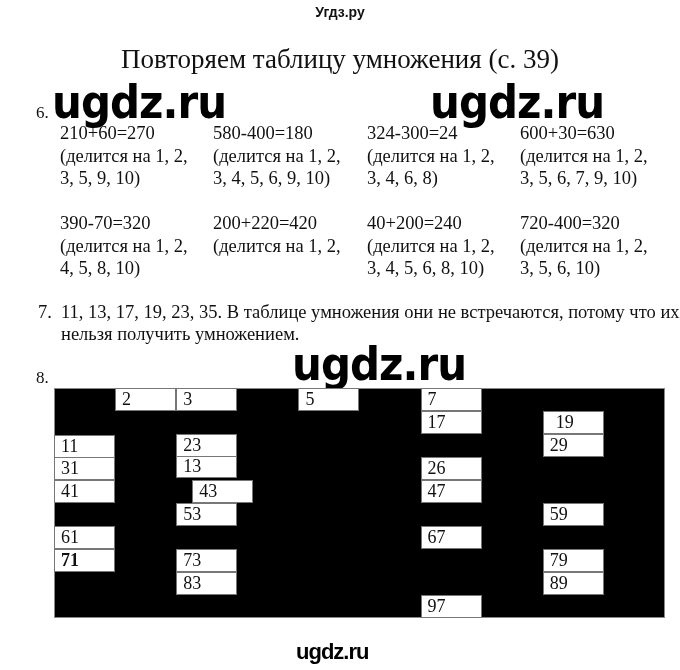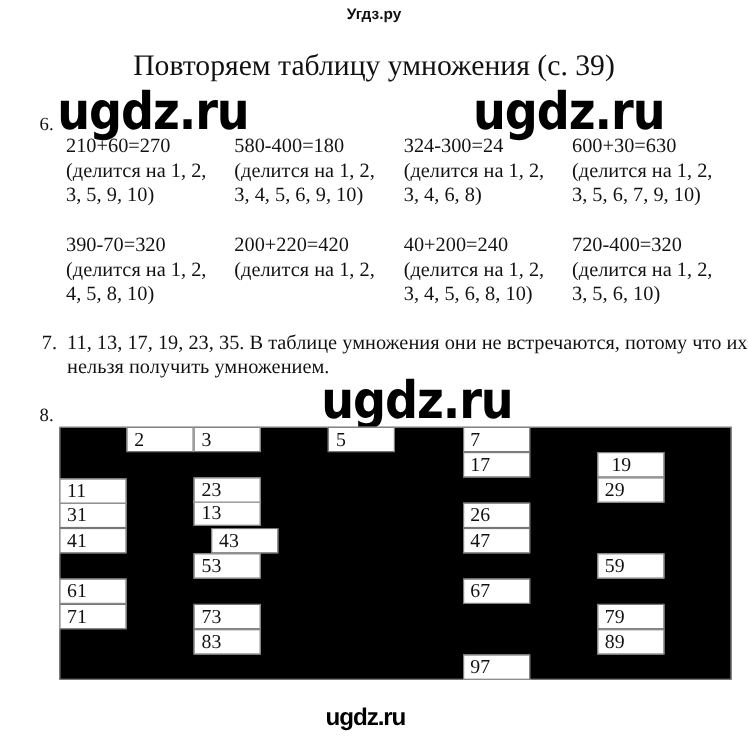--- a/index.html
+++ b/index.html
@@ -66,19 +66,19 @@
     <div class="cell" style="left: 487.8px; top: 45px;">29</div>
     <div class="cell" style="left: -1px; top: 68px;">31</div>
     <div class="cell" style="left: 365.6px; top: 68px;">26</div>
     <div class="cell" style="left: -1px; top: 91px;">41</div>
     <div class="cell" style="left: 121.2px; top: 91px; margin-left: 16px;">43</div>
     <div class="cell" style="left: 365.6px; top: 91px;">47</div>
     <div class="cell" style="left: 121.2px; top: 114px;">53</div>
     <div class="cell" style="left: 487.8px; top: 114px;">59</div>
     <div class="cell" style="left: -1px; top: 137px; font-family: Liberation Serif, serif;">61</div>
     <div class="cell" style="left: 365.6px; top: 137px;">67</div>
-    <div class="cell" style="left: -1px; top: 160px;">71</div>
+    <div class="cell" style="left: -1px; top: 160px; font-weight: bold;">71</div>
     <div class="cell" style="left: 121.2px; top: 160px;">73</div>
     <div class="cell" style="left: 487.8px; top: 160px;">79</div>
     <div class="cell" style="left: 121.2px; top: 183px;">83</div>
     <div class="cell" style="left: 487.8px; top: 183px;">89</div>
     <div class="cell" style="left: 365.6px; top: 206px;">97</div>
   </div>
 
 </body></html>

